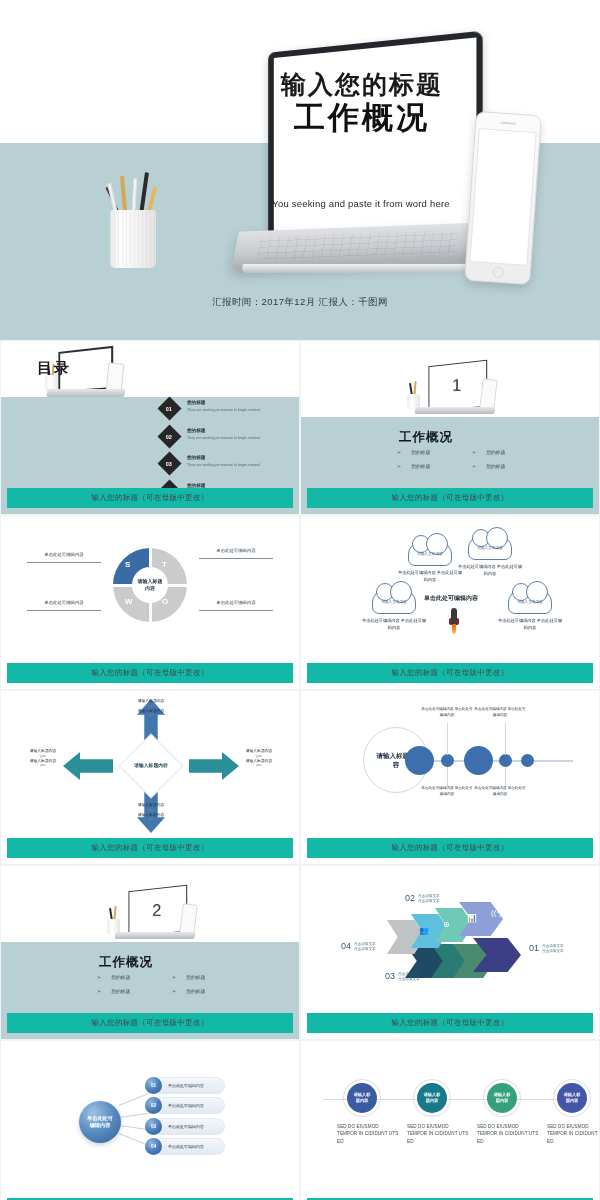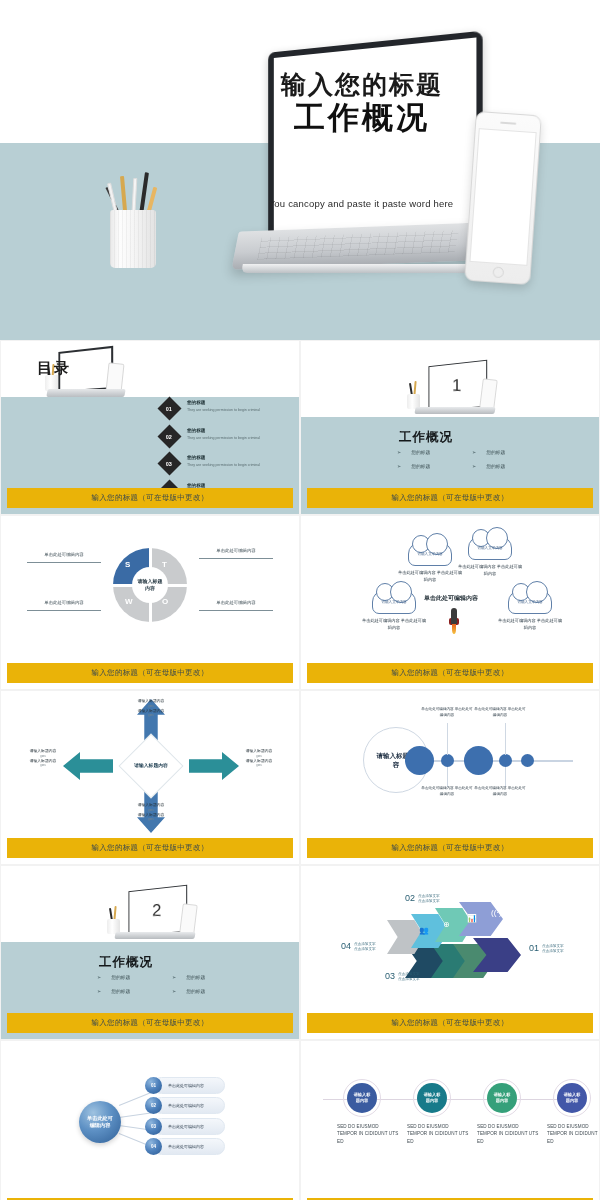--- a/index.html
+++ b/index.html
@@ -16,21 +16,21 @@
   .row { display: flex; }
   .slide {
     position: relative; width: 300px; background: #fff;
     overflow: hidden; border: 1px solid #f2f2f2;
   }
   .s-h175 { height: 175px; }
   .s-h185 { height: 185px; }
 
   .footer-bar {
     position: absolute; left: 6px; right: 6px; bottom: 6px; height: 20px;
-    background: #eab308; display: flex; align-items: center; justify-content: center;
+    background: #14b8a6; display: flex; align-items: center; justify-content: center;
   }
   .footer-bar span { font-size: 7.5px; color: #3c4a4d; letter-spacing: .3px; }
 
   
   .hero { position: absolute; left: 0; top: 0; width: 600px; height: 340px; background: #fff; }
   .hero-band { position: absolute; left: 0; top: 143px; width: 600px; height: 197px; background: #b8cfd4; }
 
   
   .cup { position: absolute; left: 110px; top: 190px; width: 46px; height: 78px; }
   .cup-body {
@@ -329,28 +329,29 @@
         </div>
       <div class="base"></div>
       <div class="keys"></div>
       <div class="base-lip"></div>
     </div>
 
     <div class="hero-title-wrap">
       <div class="hero-t1">输入您的标题</div>
       <div class="hero-t2">工作概况</div>
     </div>
-    <div class="hero-sub">You cancopy and paste it paste word here</div>
+    <div class="hero-sub">You seeking and paste it from word here</div>
 
     <div class="phone">
       <div class="phone-speaker"></div>
       <div class="phone-screen"></div>
       <div class="phone-home"></div>
     </div>
 
+    <div class="hero-meta">汇报时间：2017年12月    汇报人：千图网</div>
   </div>
 
   <div class="grid">
 
     <div class="row">
 
       <div class="slide s-h175">
         <div class="toc-band"></div>
         <div class="mini-laptop">
           <div class="ml-cup">

